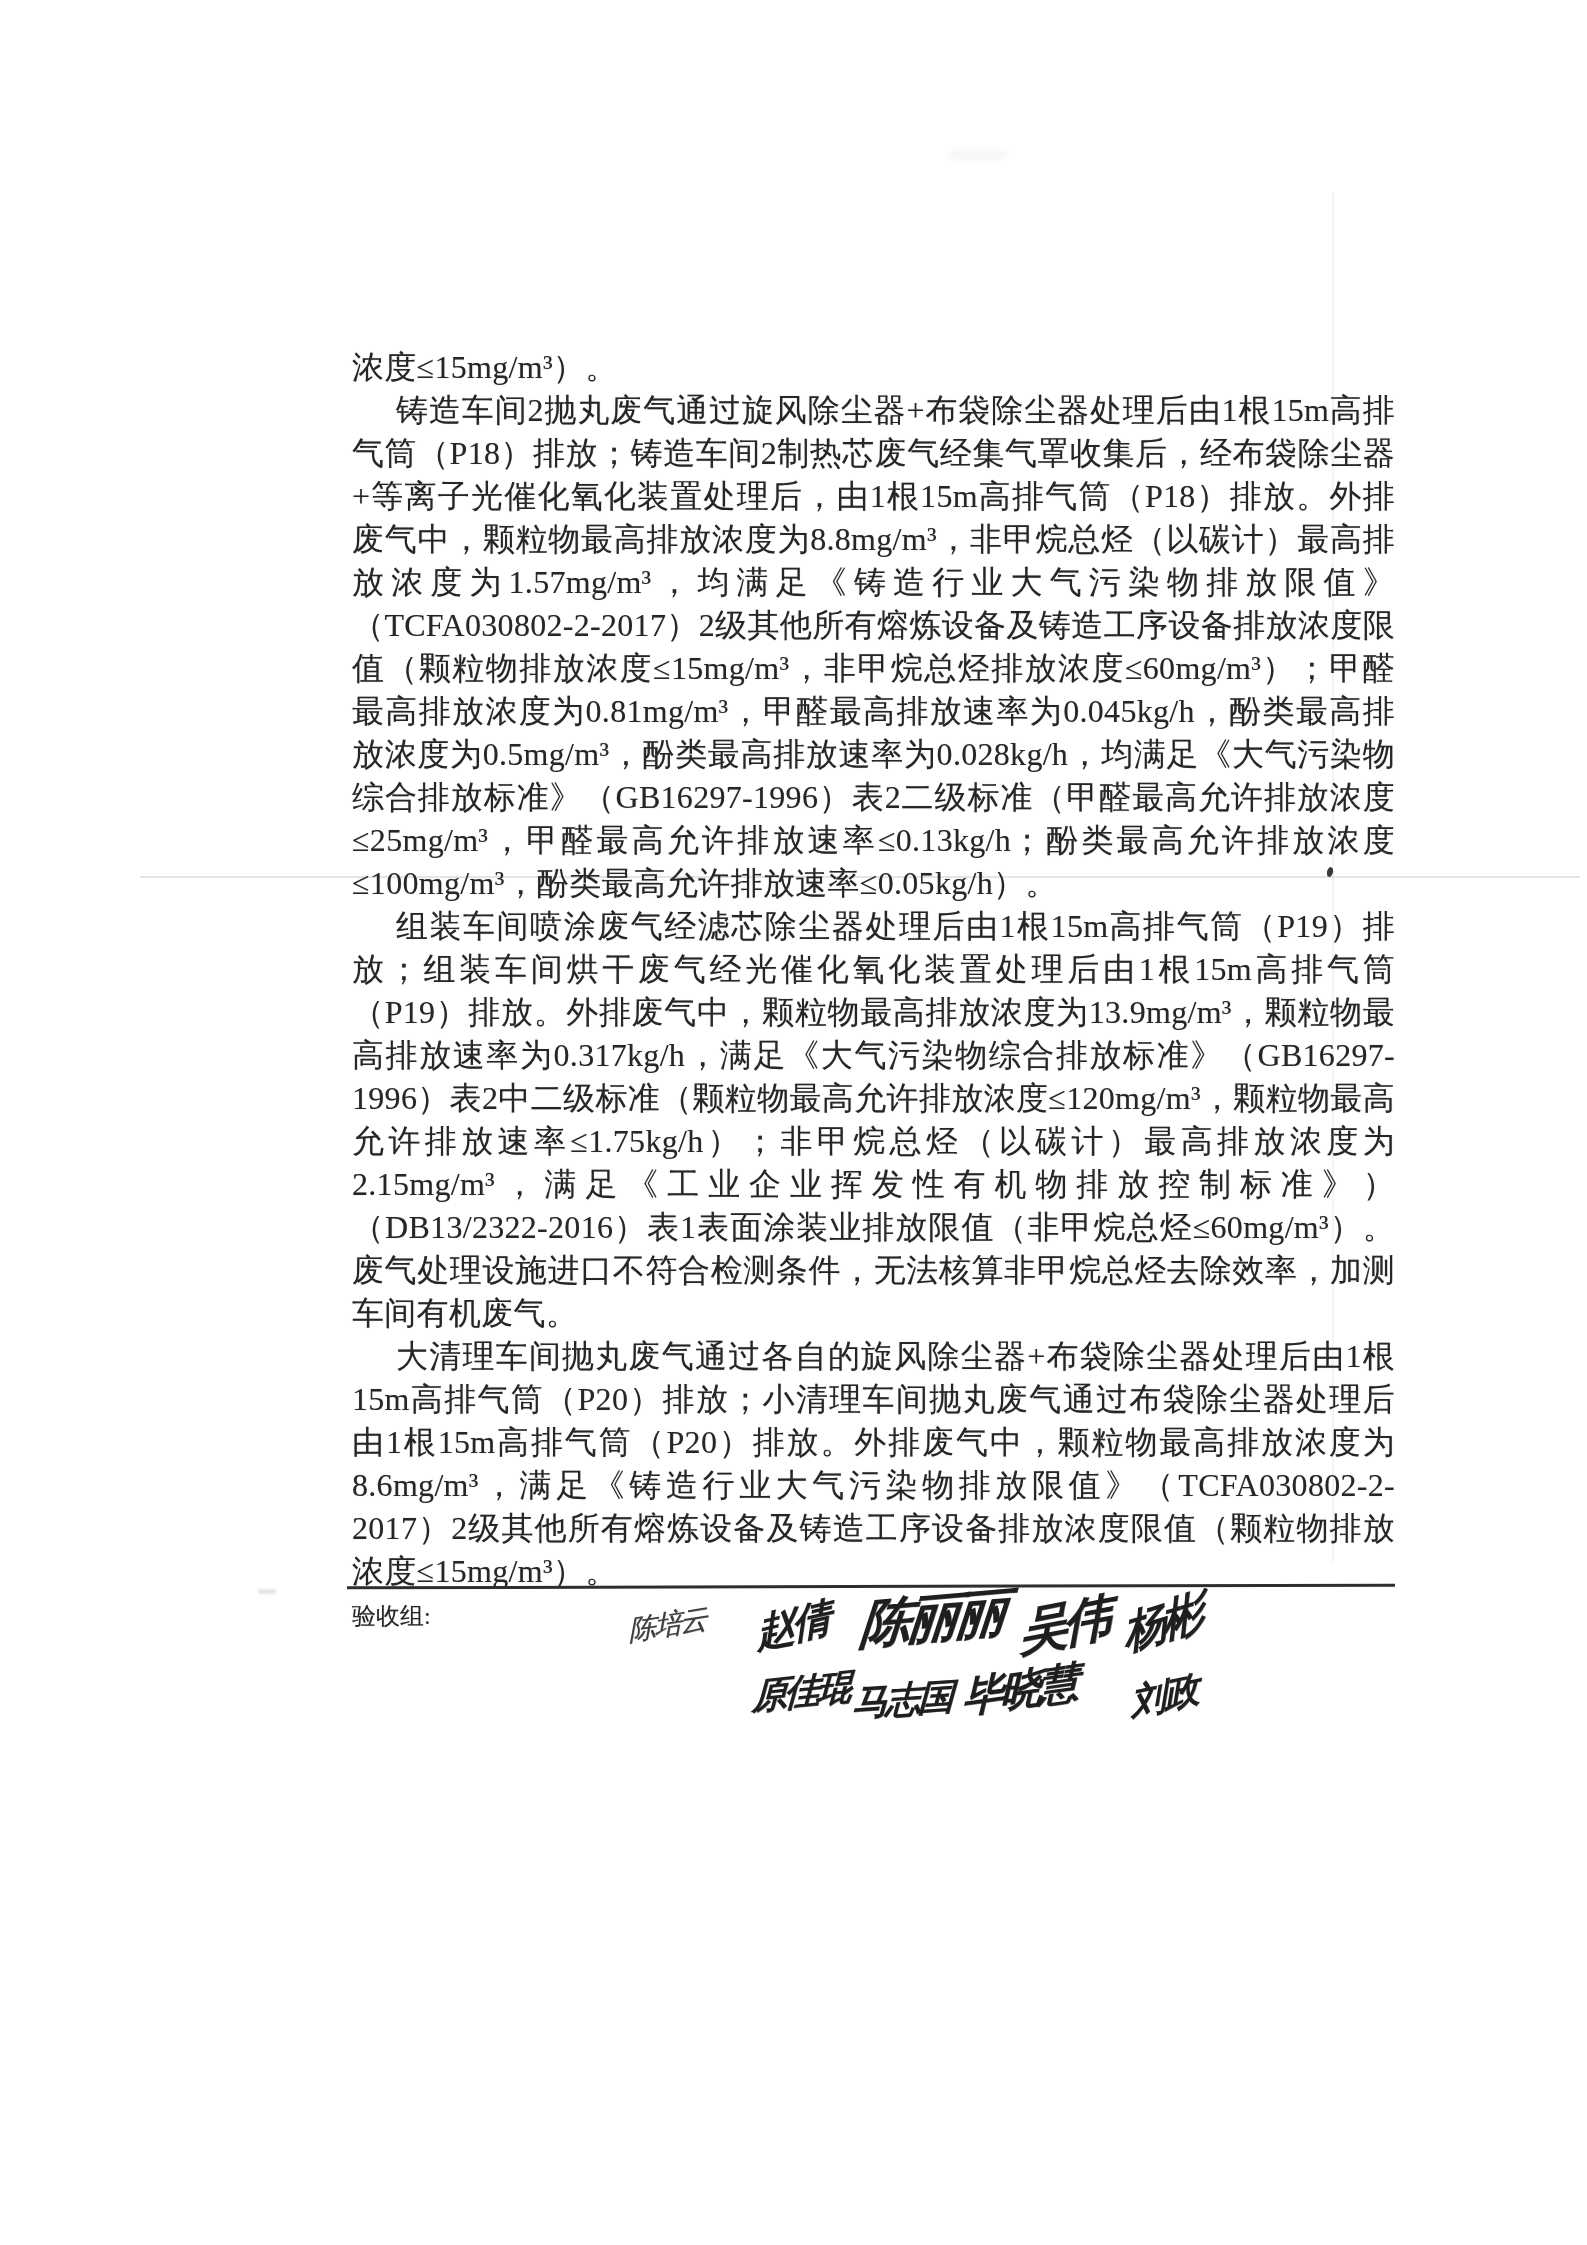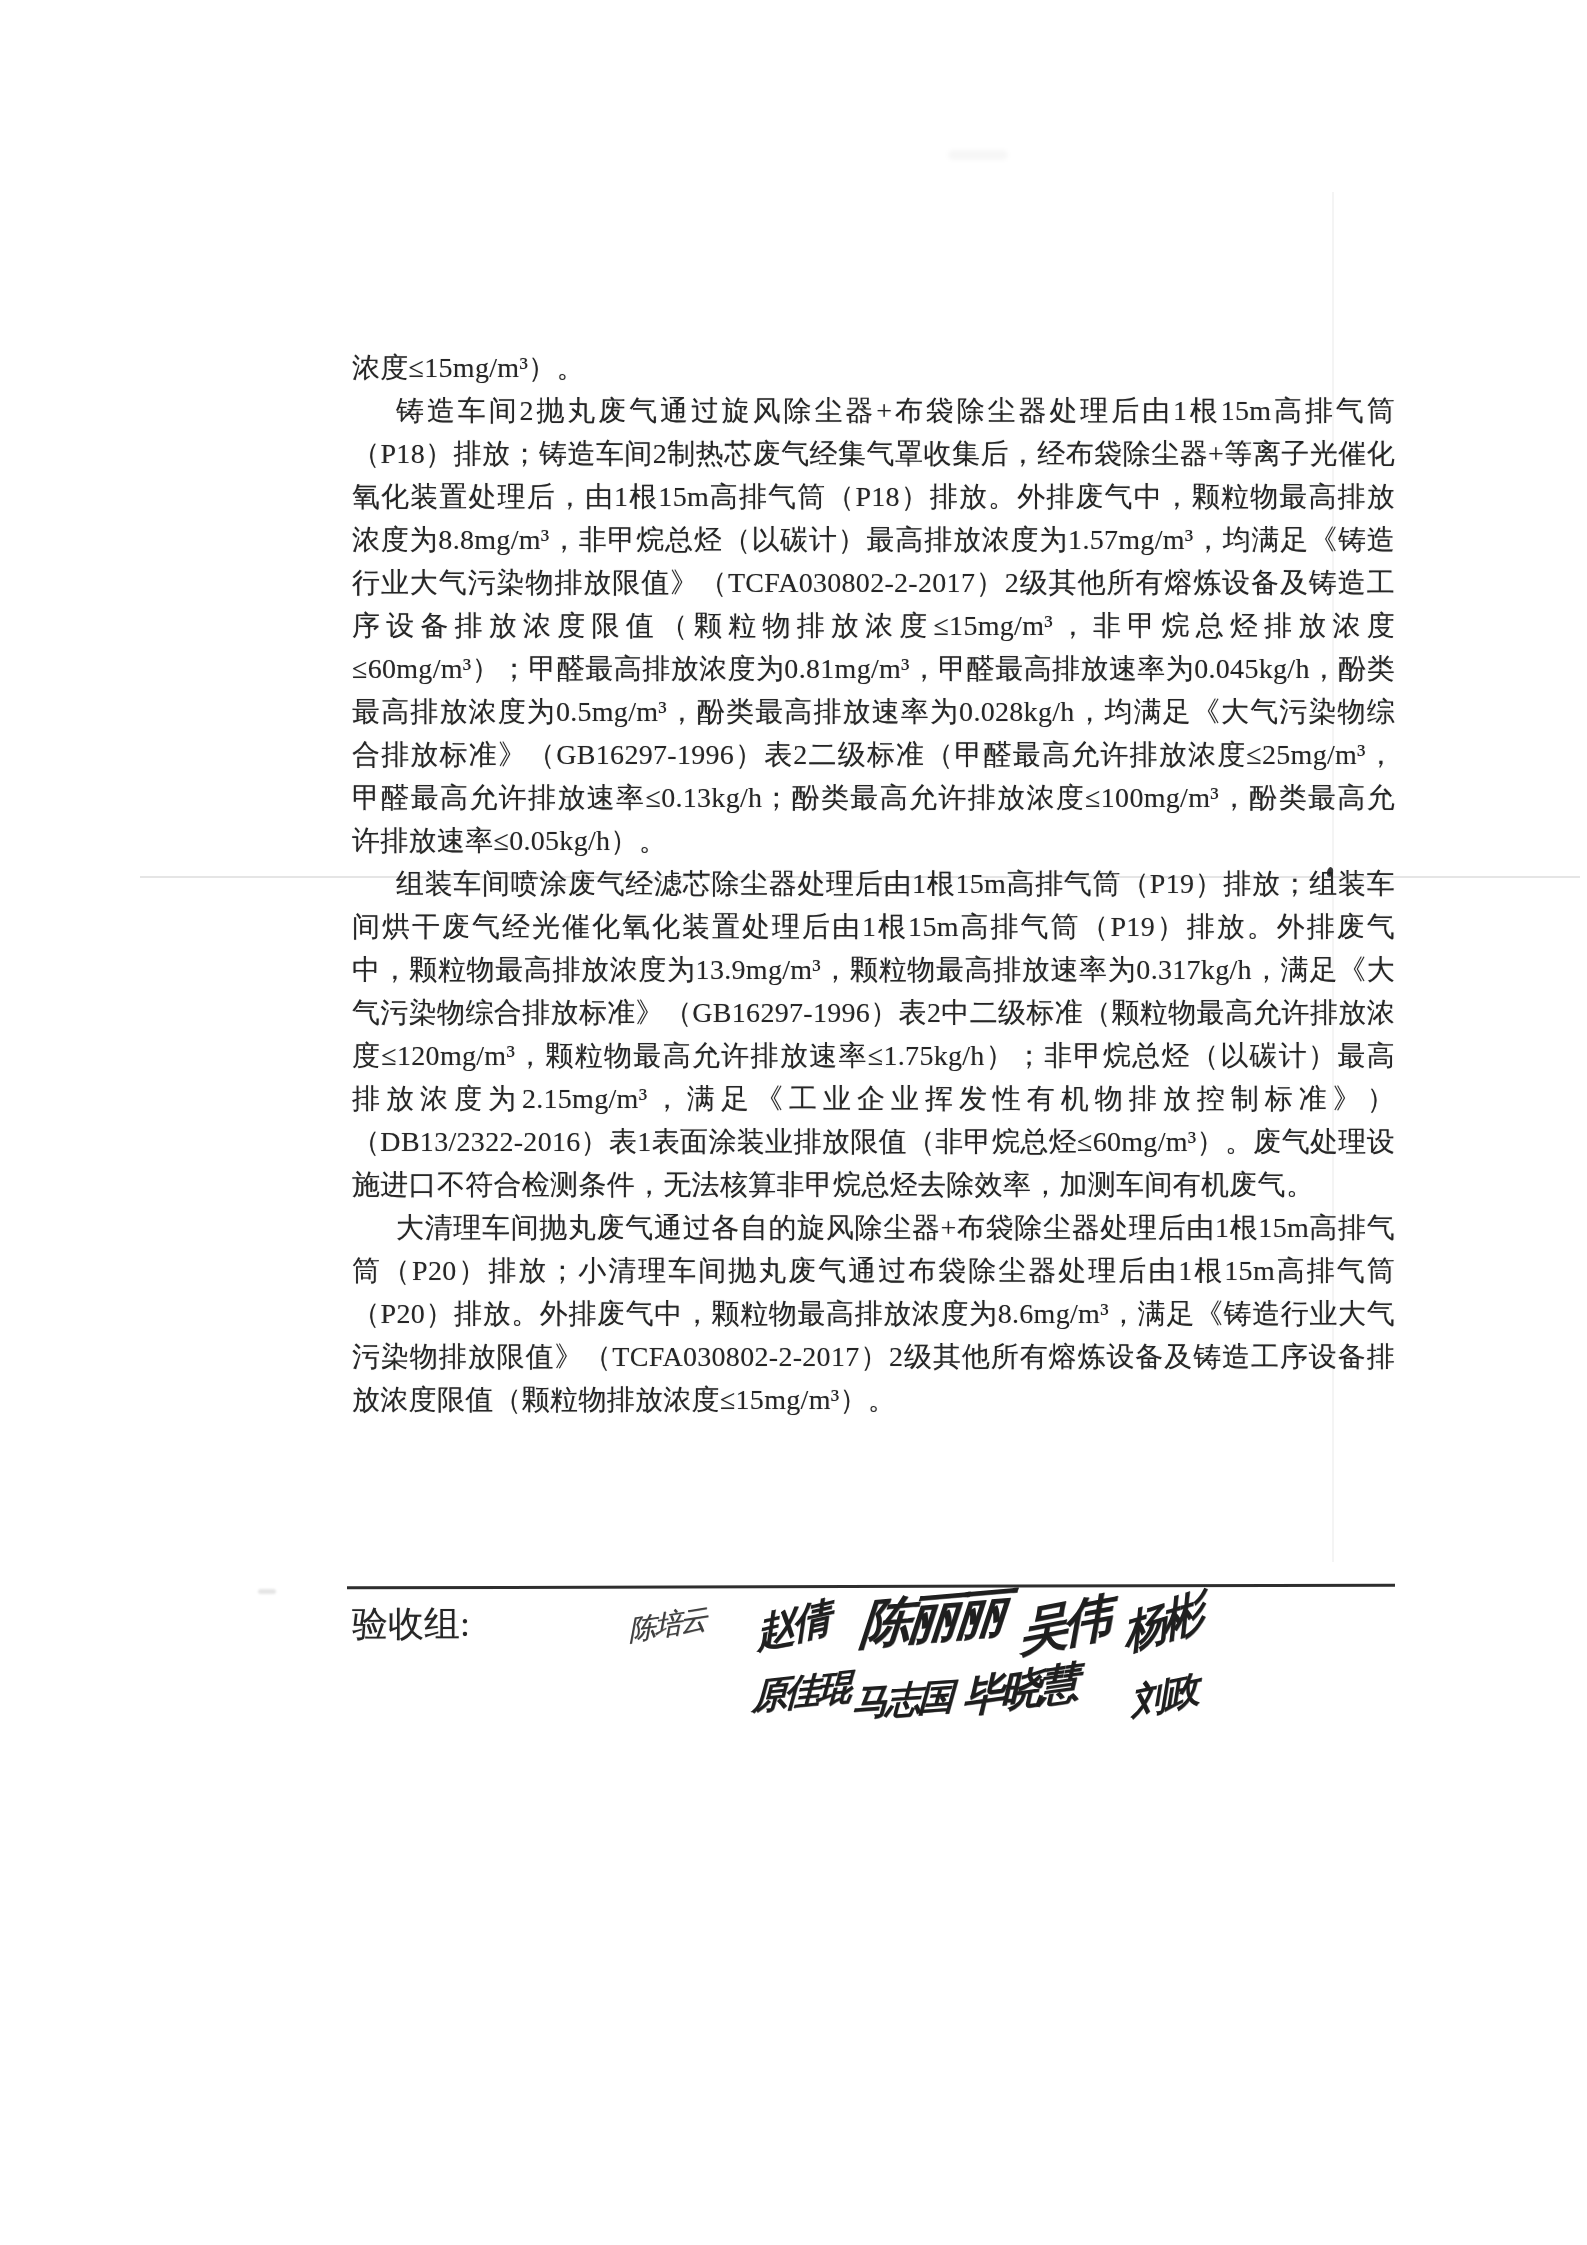--- a/index.html
+++ b/index.html
@@ -10,21 +10,21 @@
     background: #ffffff;
     overflow: hidden;
     font-family: "Liberation Serif", serif;
   }
   
   .body-text {
     position: absolute;
     left: 352px;
     top: 346px;
     width: 1043px;
-    font-size: 28px;
+    font-size: 32px;
     line-height: 43px;
     color: #262626;
     text-align: justify;
     letter-spacing: 0.3px;
     text-shadow: 0 0 1px rgba(40,40,40,0.35);
   }
   .body-text p { margin: 0; padding: 0; }
   .body-text p.indent { text-indent: 44px; }
 
   
@@ -36,21 +36,21 @@
     height: 3px;
     background: #2e2e2e;
     transform: rotate(-0.15deg);
   }
 
   
   .footer-label {
     position: absolute;
     left: 352px;
     top: 1600px;
-    font-size: 36px;
+    font-size: 24px;
     color: #262626;
     text-shadow: 0 0 1px rgba(40,40,40,0.35);
   }
 
   
   .sig {
     position: absolute;
     font-family: "Liberation Serif", serif;
     font-style: italic;
     font-weight: bold;

